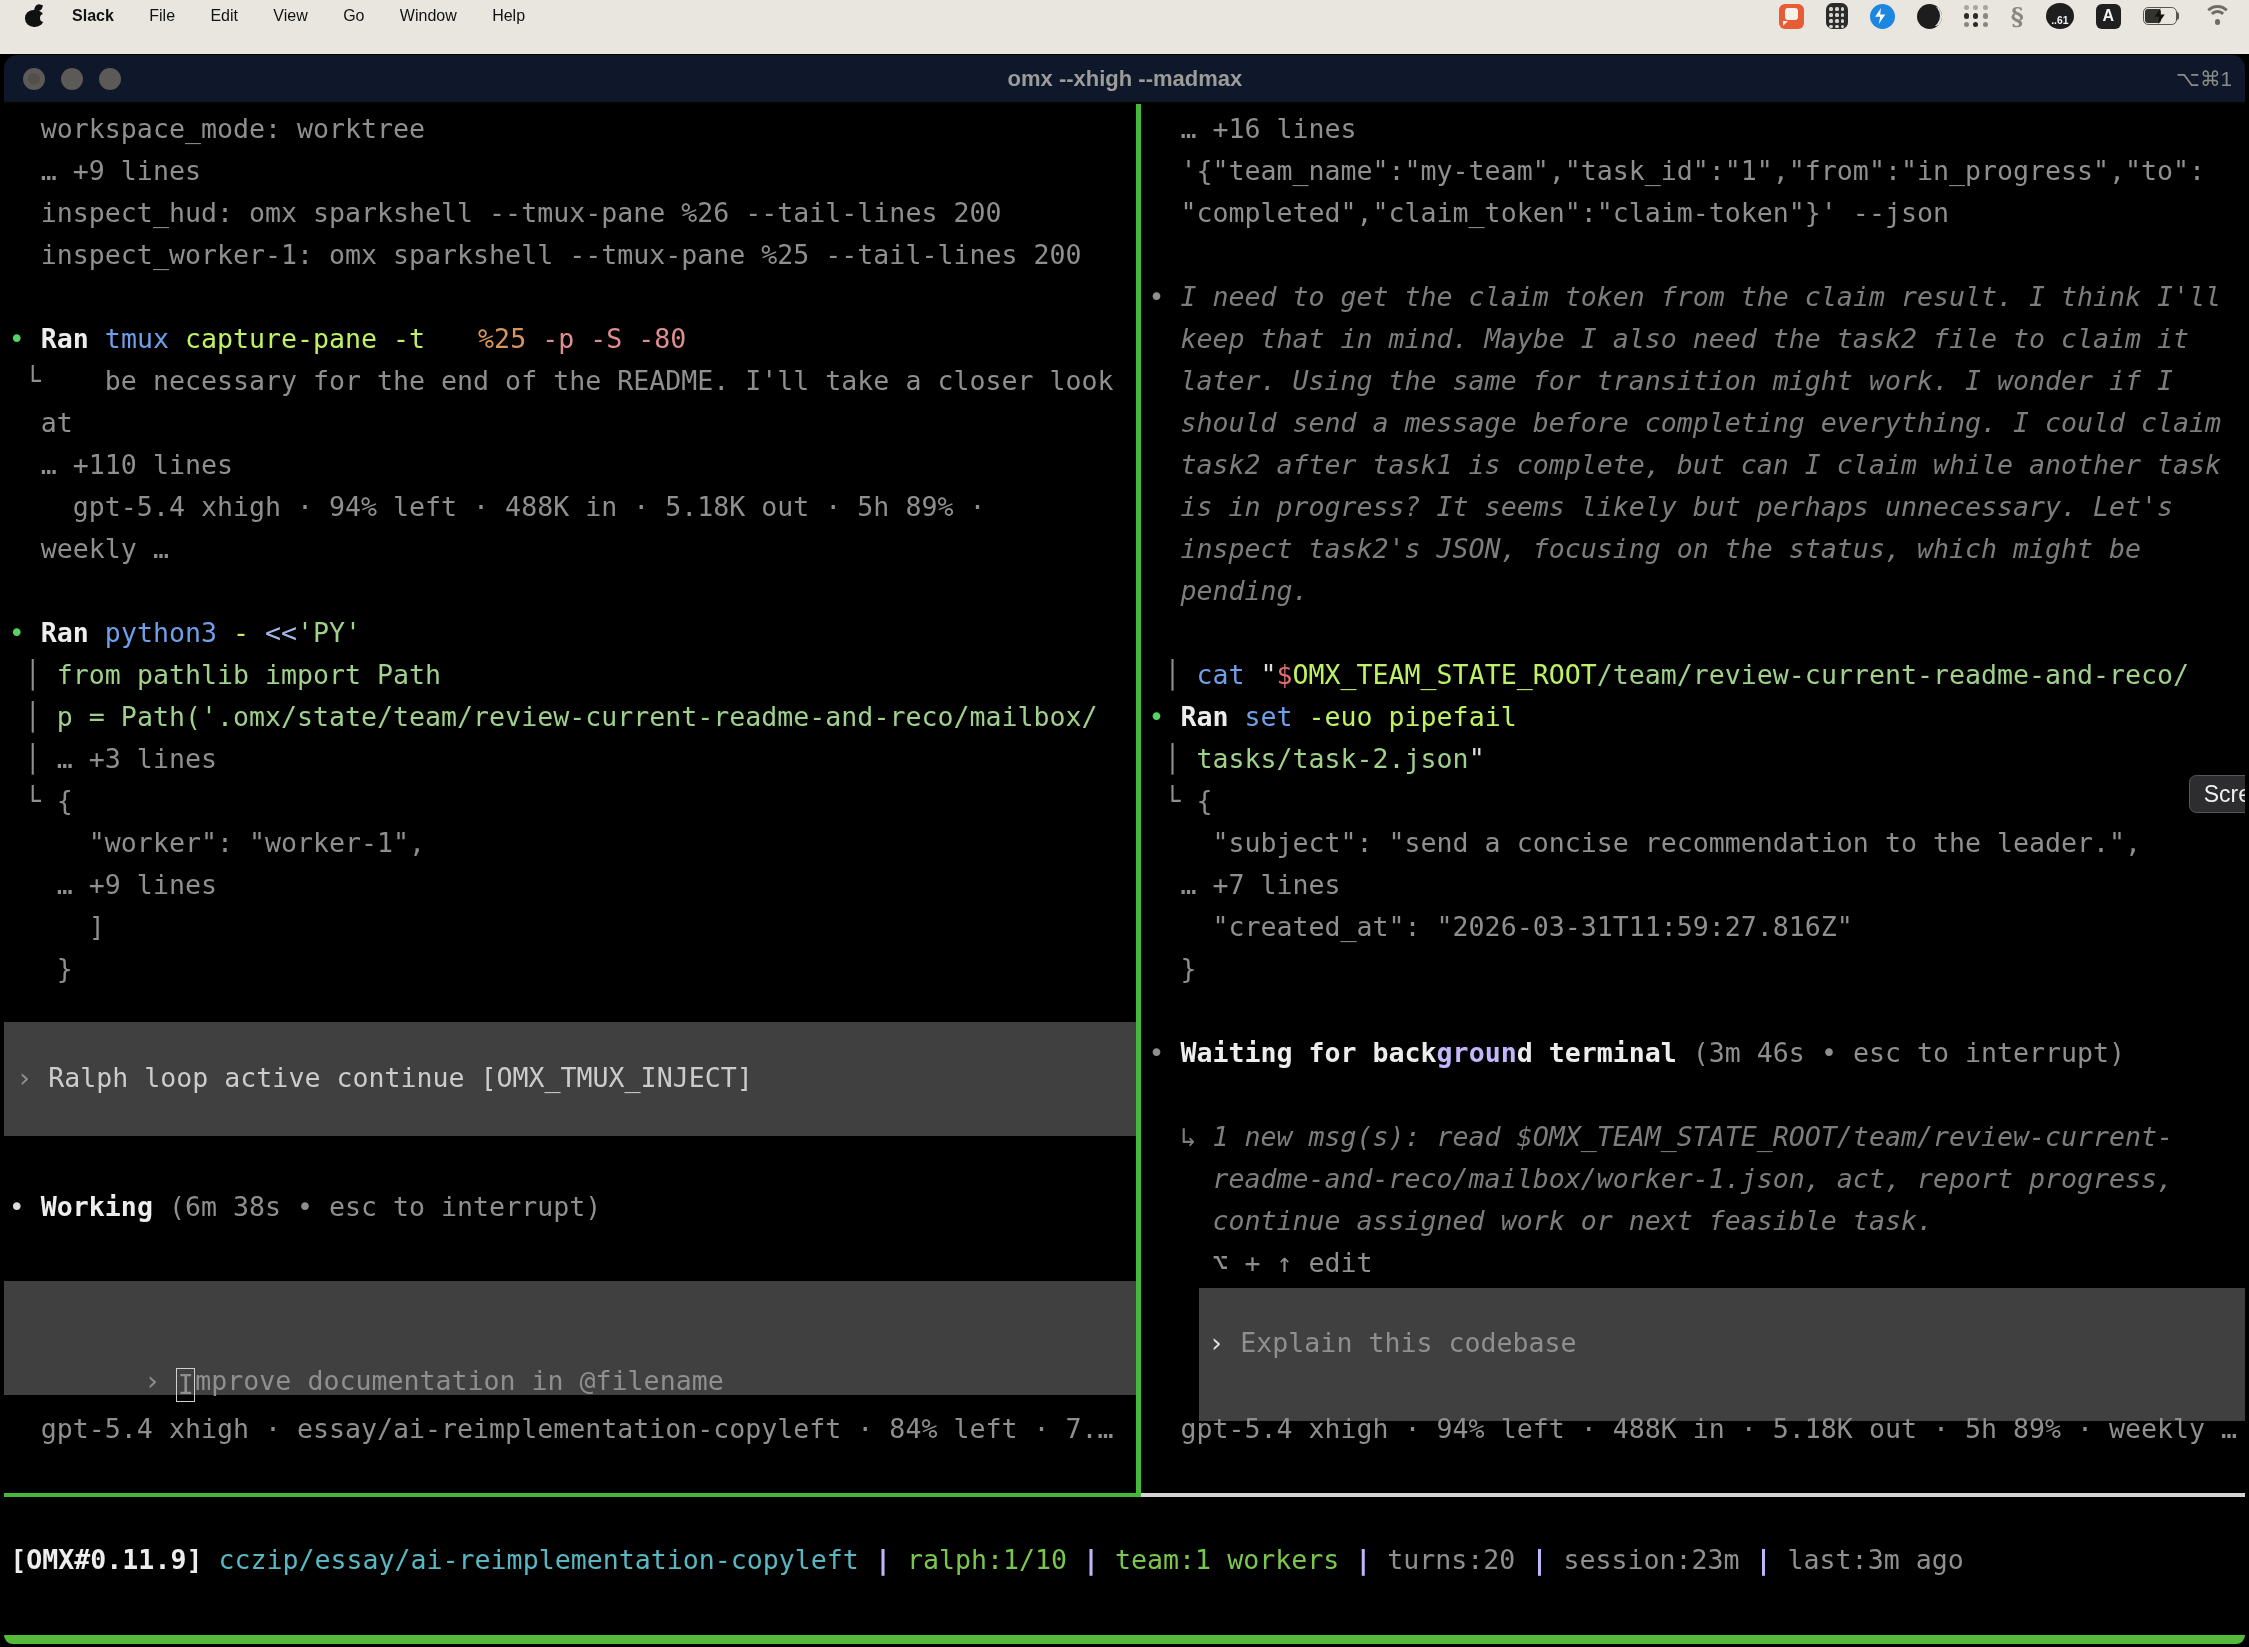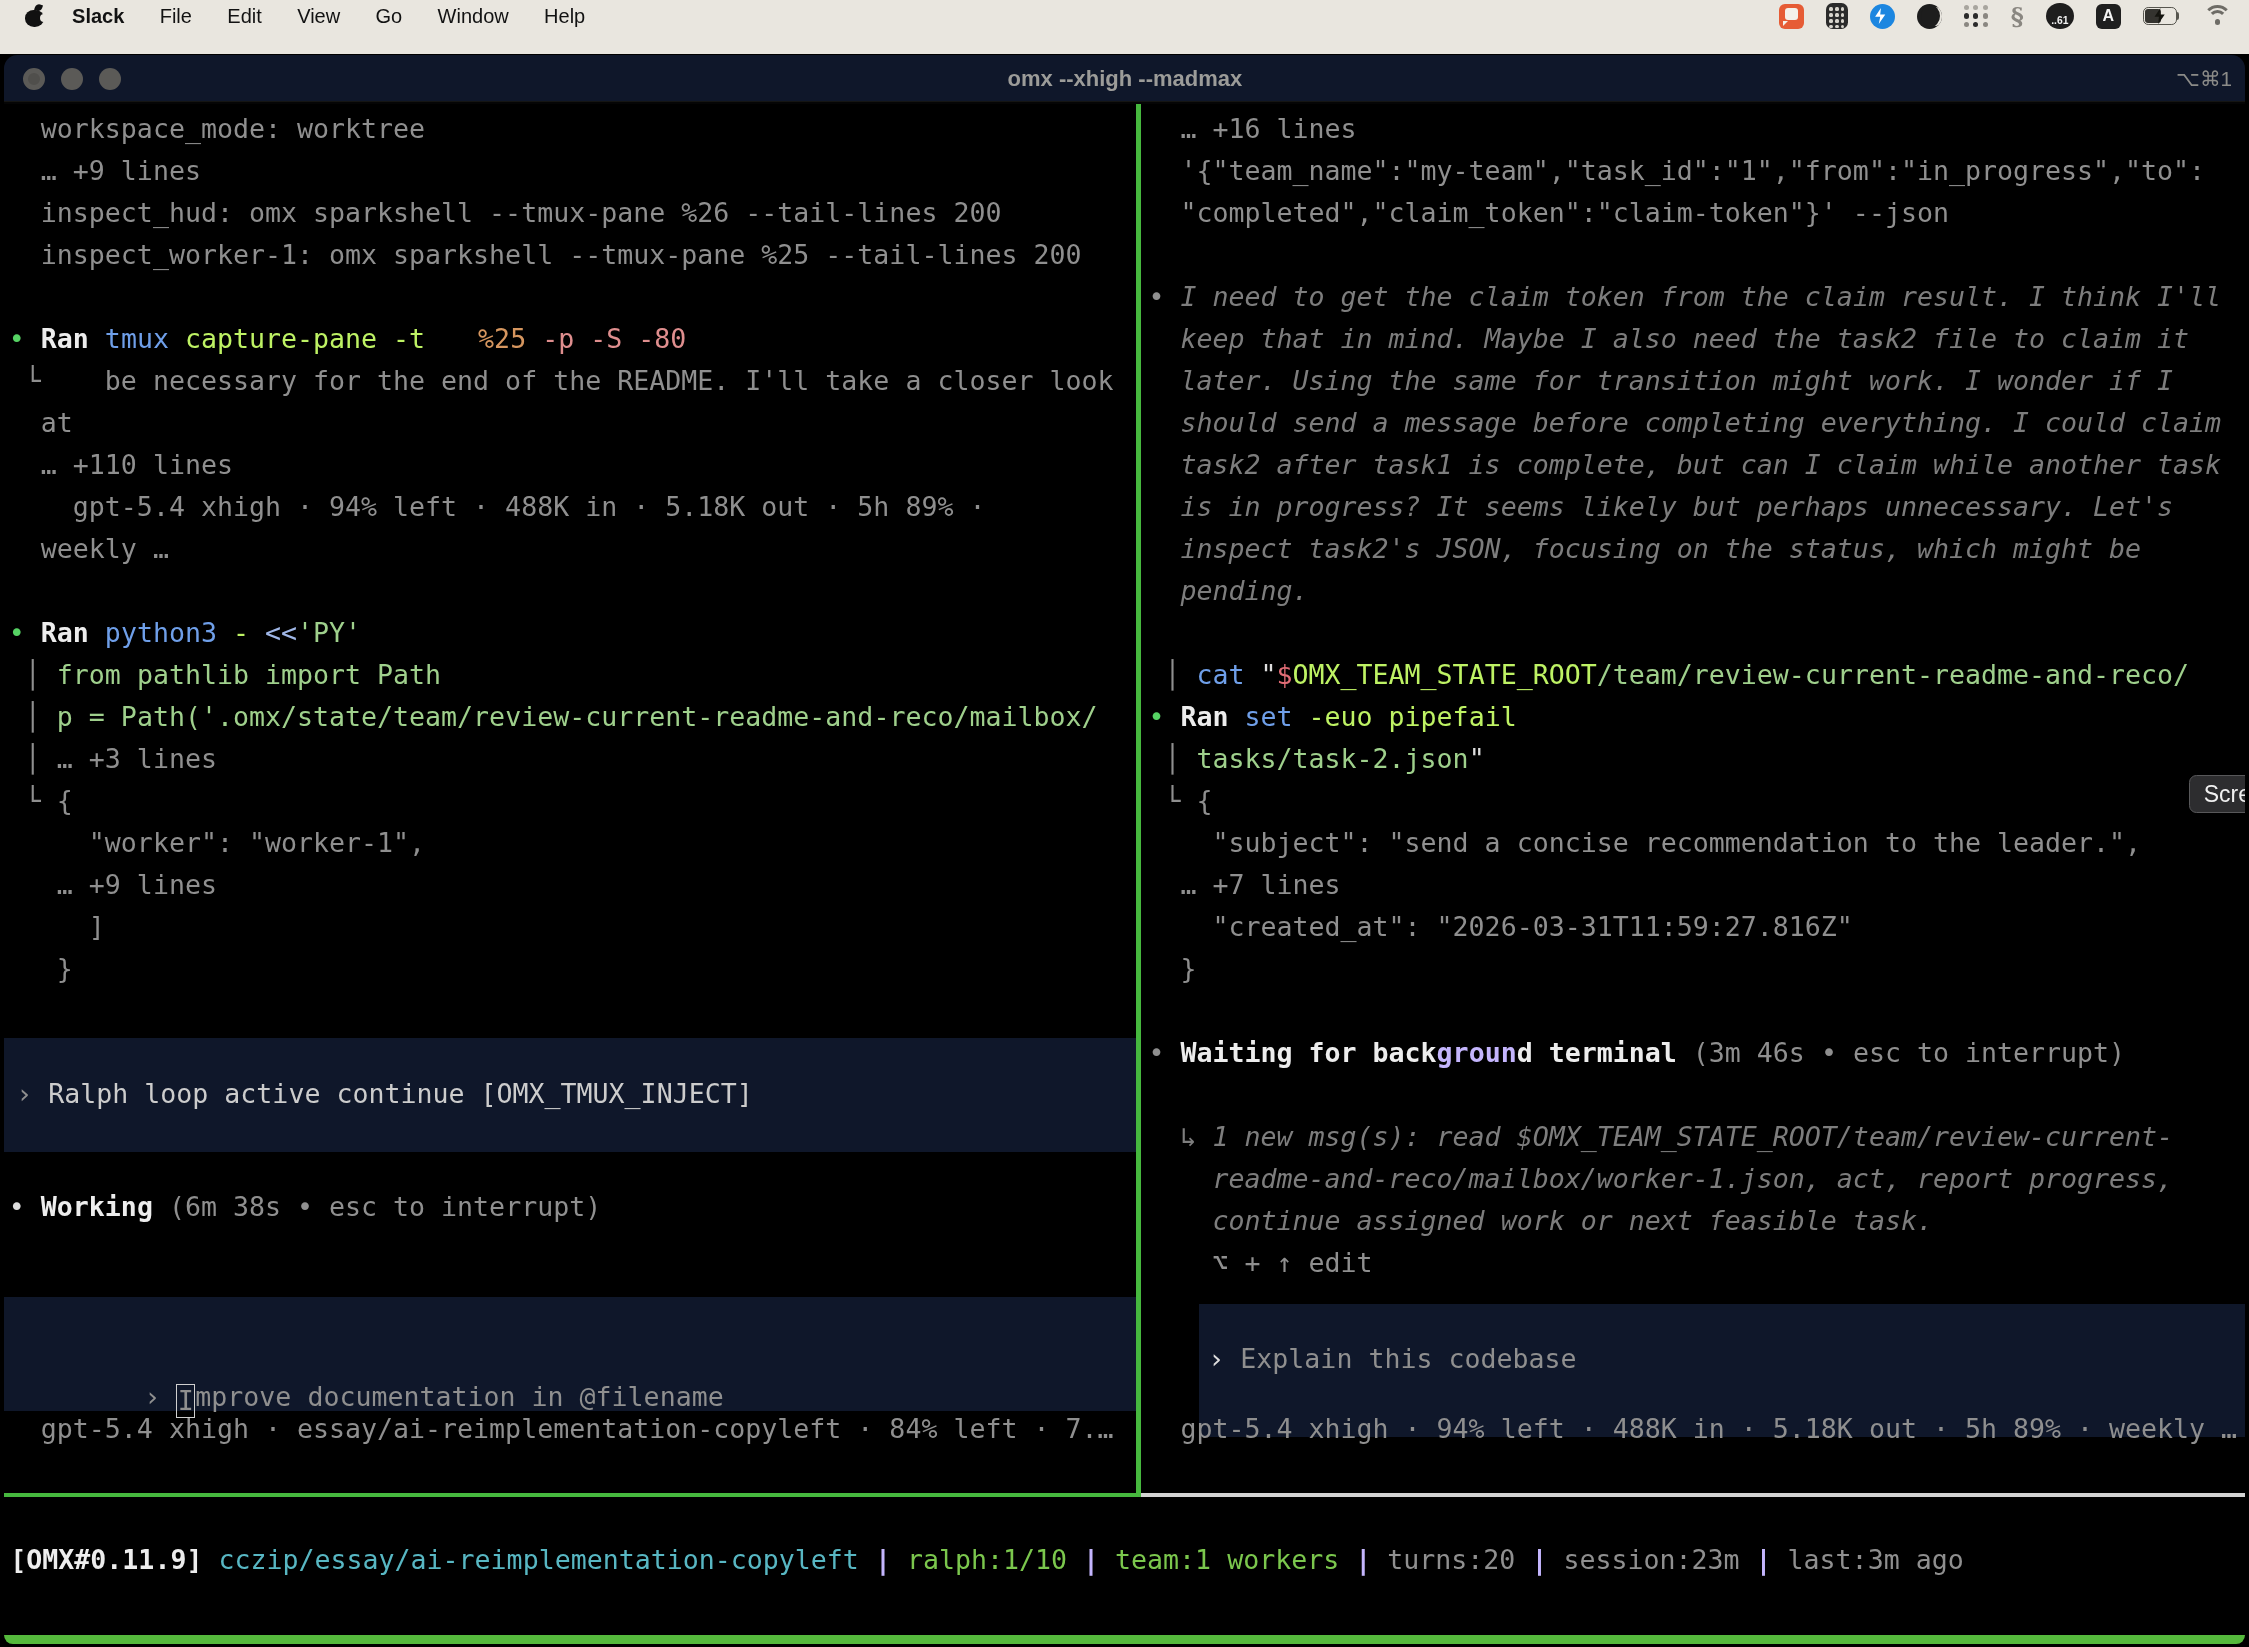--- a/index.html
+++ b/index.html
@@ -4,21 +4,21 @@
 <style>
   * { margin:0; padding:0; box-sizing:border-box; }
   html,body { width:2250px; height:1648px; background:#000; overflow:hidden;
               font-family:"Liberation Sans", sans-serif; }
 
   
   .menubar { position:absolute; left:0; top:0; width:2250px; height:32px;
              background:#e9e6df; display:flex; align-items:center; z-index:5; }
   .desktop-gap { position:absolute; left:0; top:32px; width:2250px; height:22px; background:#e9e6df; }
   .mb-left { display:flex; align-items:center; gap:0; padding-left:20.7px; }
-  .mb-item { font-size:20px; color:#121212; padding:0 17.7px; height:32px; display:flex; align-items:center;text-align:right; }
+  .mb-item { font-size:16px; color:#121212; padding:0 17.7px; height:32px; display:flex; align-items:center;text-align:right; }
   .mb-item.app { font-weight:700; }
   .apple { width:19px; height:22px; position:relative; margin:0 10.3px 0 4.4px; }
   .apple .body { position:absolute; left:0; top:5.2px; width:19px; height:17px; background:#111;
                  border-radius: 46% 46% 48% 48%; }
   .apple .leaf { position:absolute; left:9.6px; top:-0.7px; width:6.6px; height:7.4px; background:#111;
                  border-radius: 60% 0 60% 0; transform:rotate(20deg); }
   .apple .bite { position:absolute; right:-4.4px; top:8.9px; width:8px; height:8px; background:#e9e6df; border-radius:50%; }
   .mb-right { margin-left:auto; display:flex; align-items:center; gap:22px; padding-right:17.7px; }
   .ic { display:flex; align-items:center; justify-content:center; }
   .ic-rec { width:25px; height:25px; background:#e65c35; border-radius:5.9px; position:relative; }
@@ -81,21 +81,21 @@
   .lav { color:#bef264; }
   .lb  { color:#9fb6e6; }
   .or  { color:#d6965f;margin-left:37px; }
   .sa  { color:#df8e8e; }
   .gr  { color:#9fd08c; }
   .pk  { color:#e06c75; }
   .gb  { color:#56d364; }
   .cy  { color:#58b7c3; }
   .sg  { color:#7bc74d; }
 
-  .band { position:absolute; background:#0f172a;margin-top:16px; }
+  .band { position:absolute; background:#404040; }
   .divider-v { position:absolute; left:1132px; top:0; width:4.4px; height:1389px; background:#46b83e; }
   .border-b-left  { position:absolute; left:0; top:1389px; width:1137px; height:3.7px; background:#46b83e; }
   .border-b-right { position:absolute; left:1137px; top:1389px; width:1104px; height:3.7px; background:#d4d4d4; }
 
   .cursor-box { display:inline-block; width:19px; height:34px; border:1.5px solid #cfcfcf;
                 color:#8f8f8f; text-align:center; line-height:31px; vertical-align:-4.4px; }
 
   .tooltip { position:absolute; left:2185px; top:671px; width:103px; height:38px;
              background:#2d2d2f; border:1.5px solid #58585a; border-radius:7.4px;
              color:#f0f0f0; font-size:23px; display:flex; align-items:center; padding-left:13.3px; }

